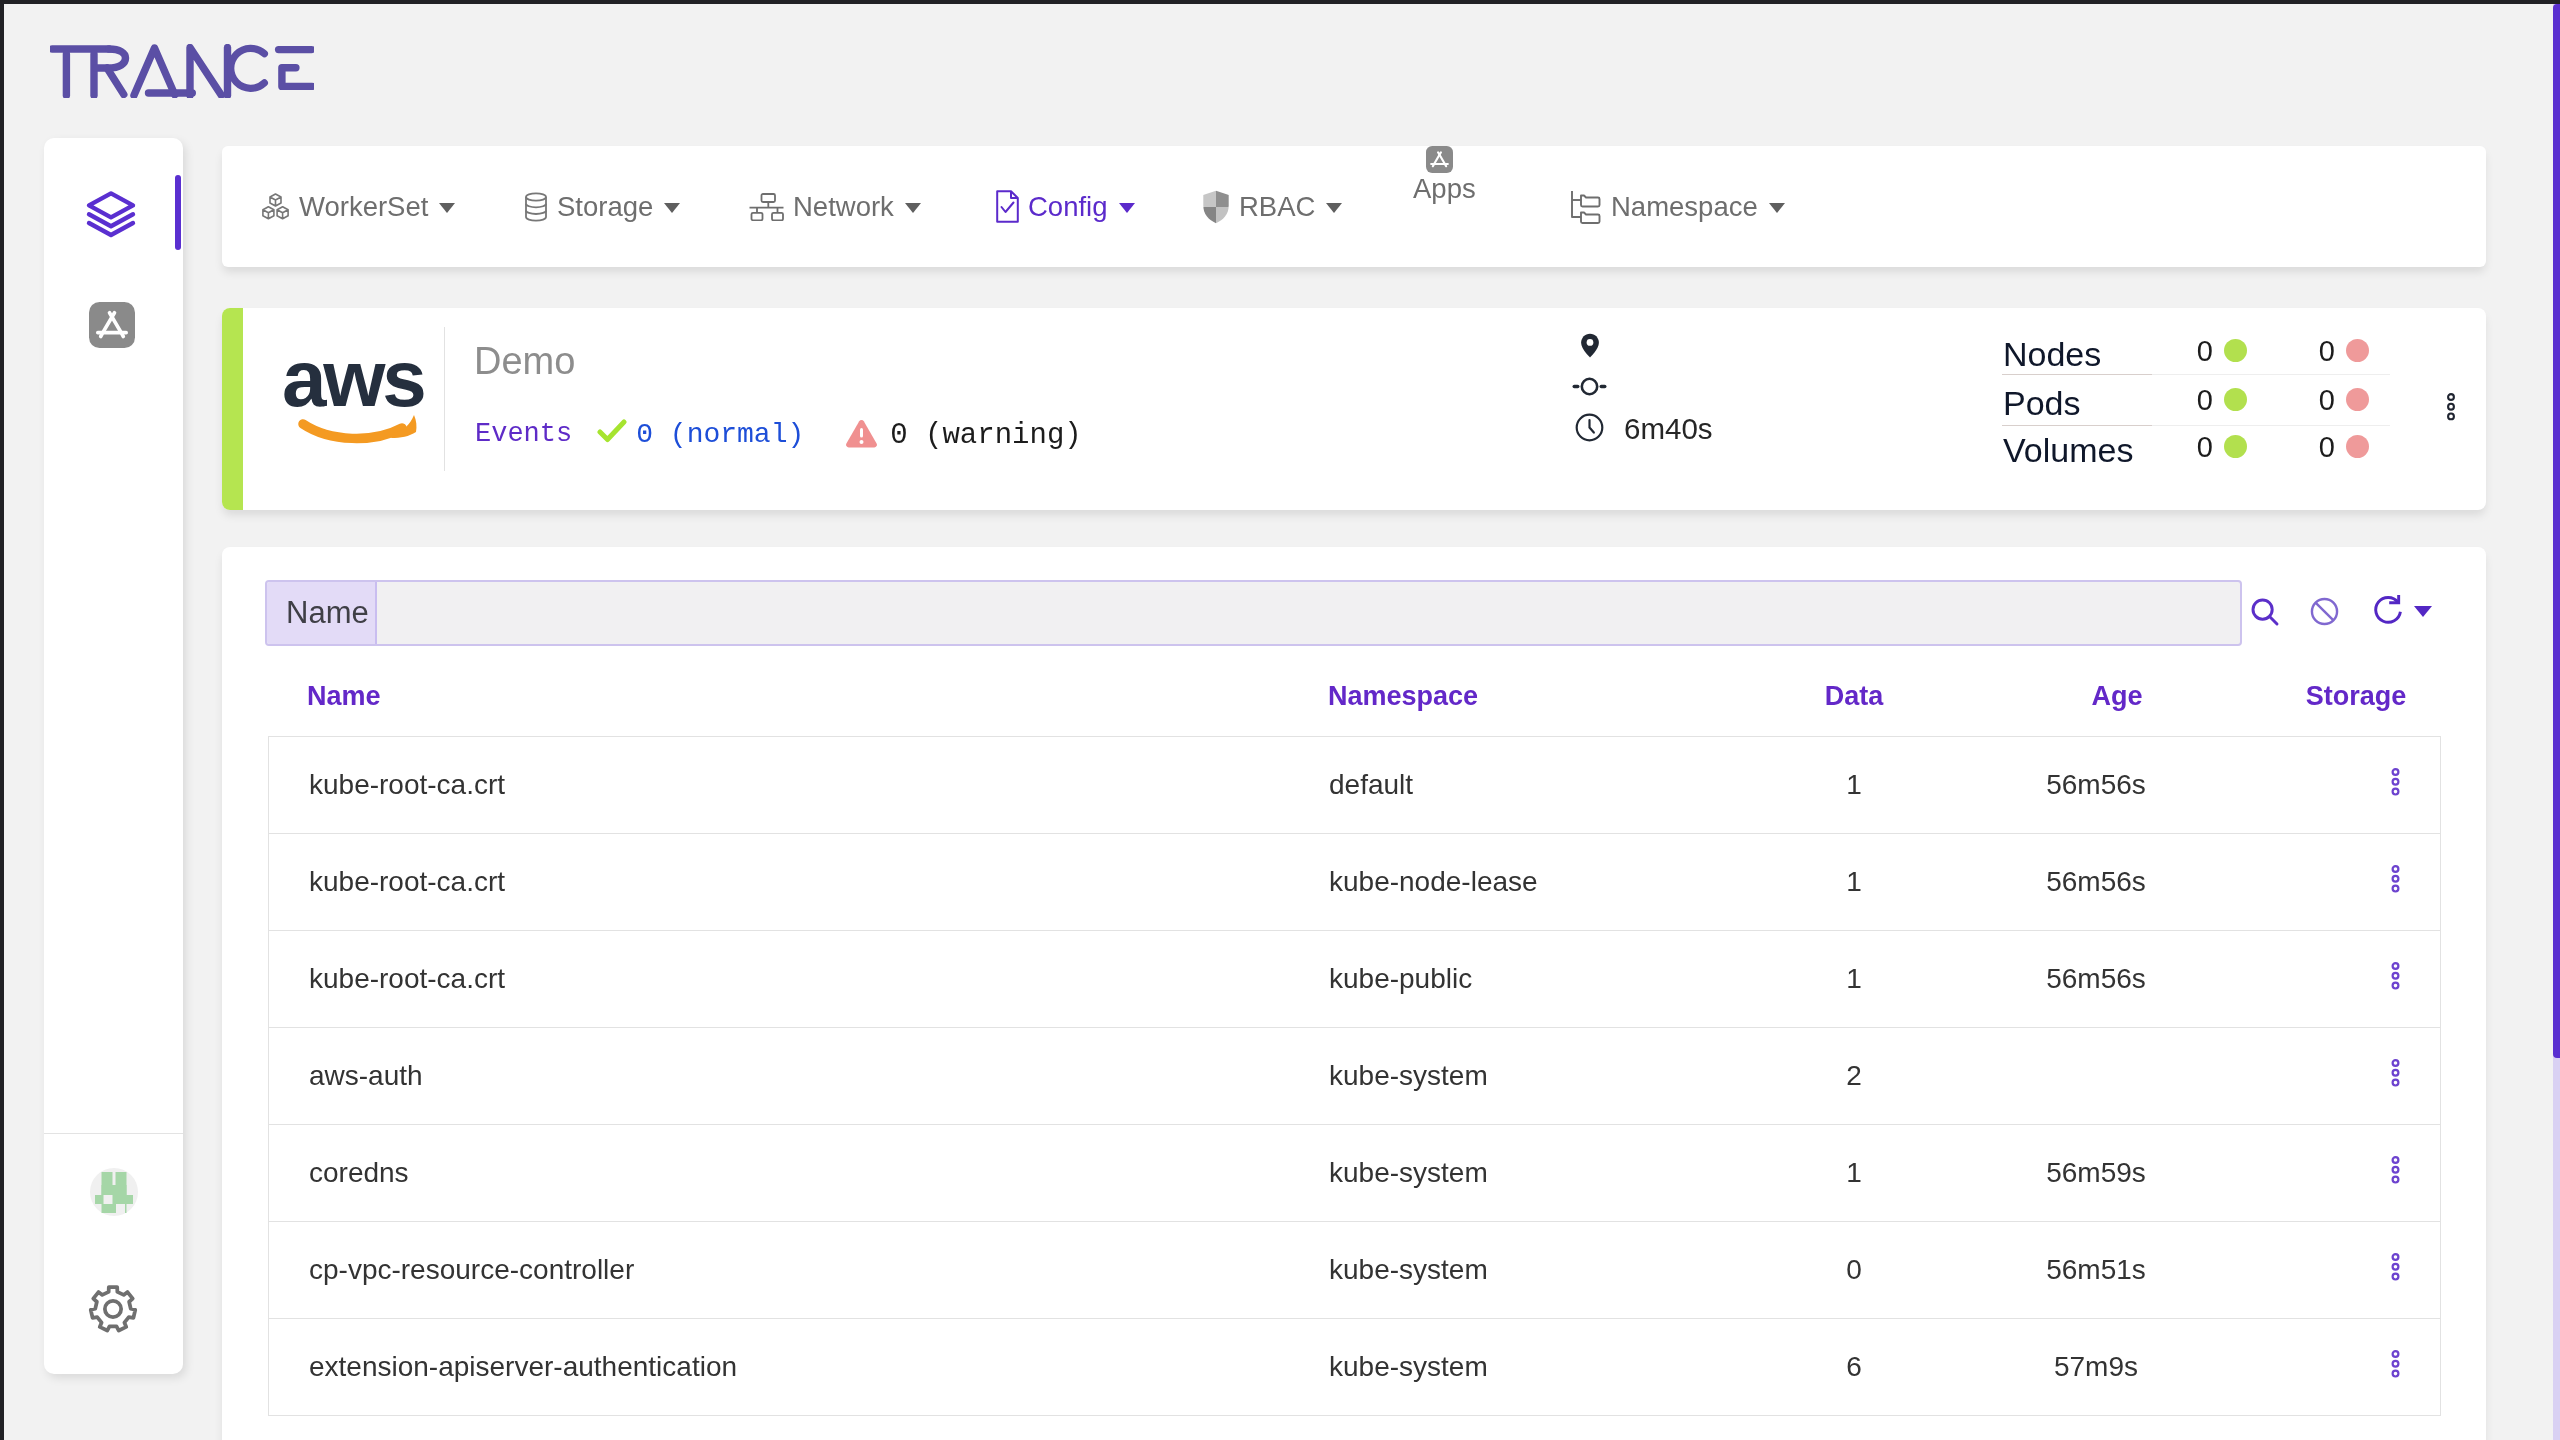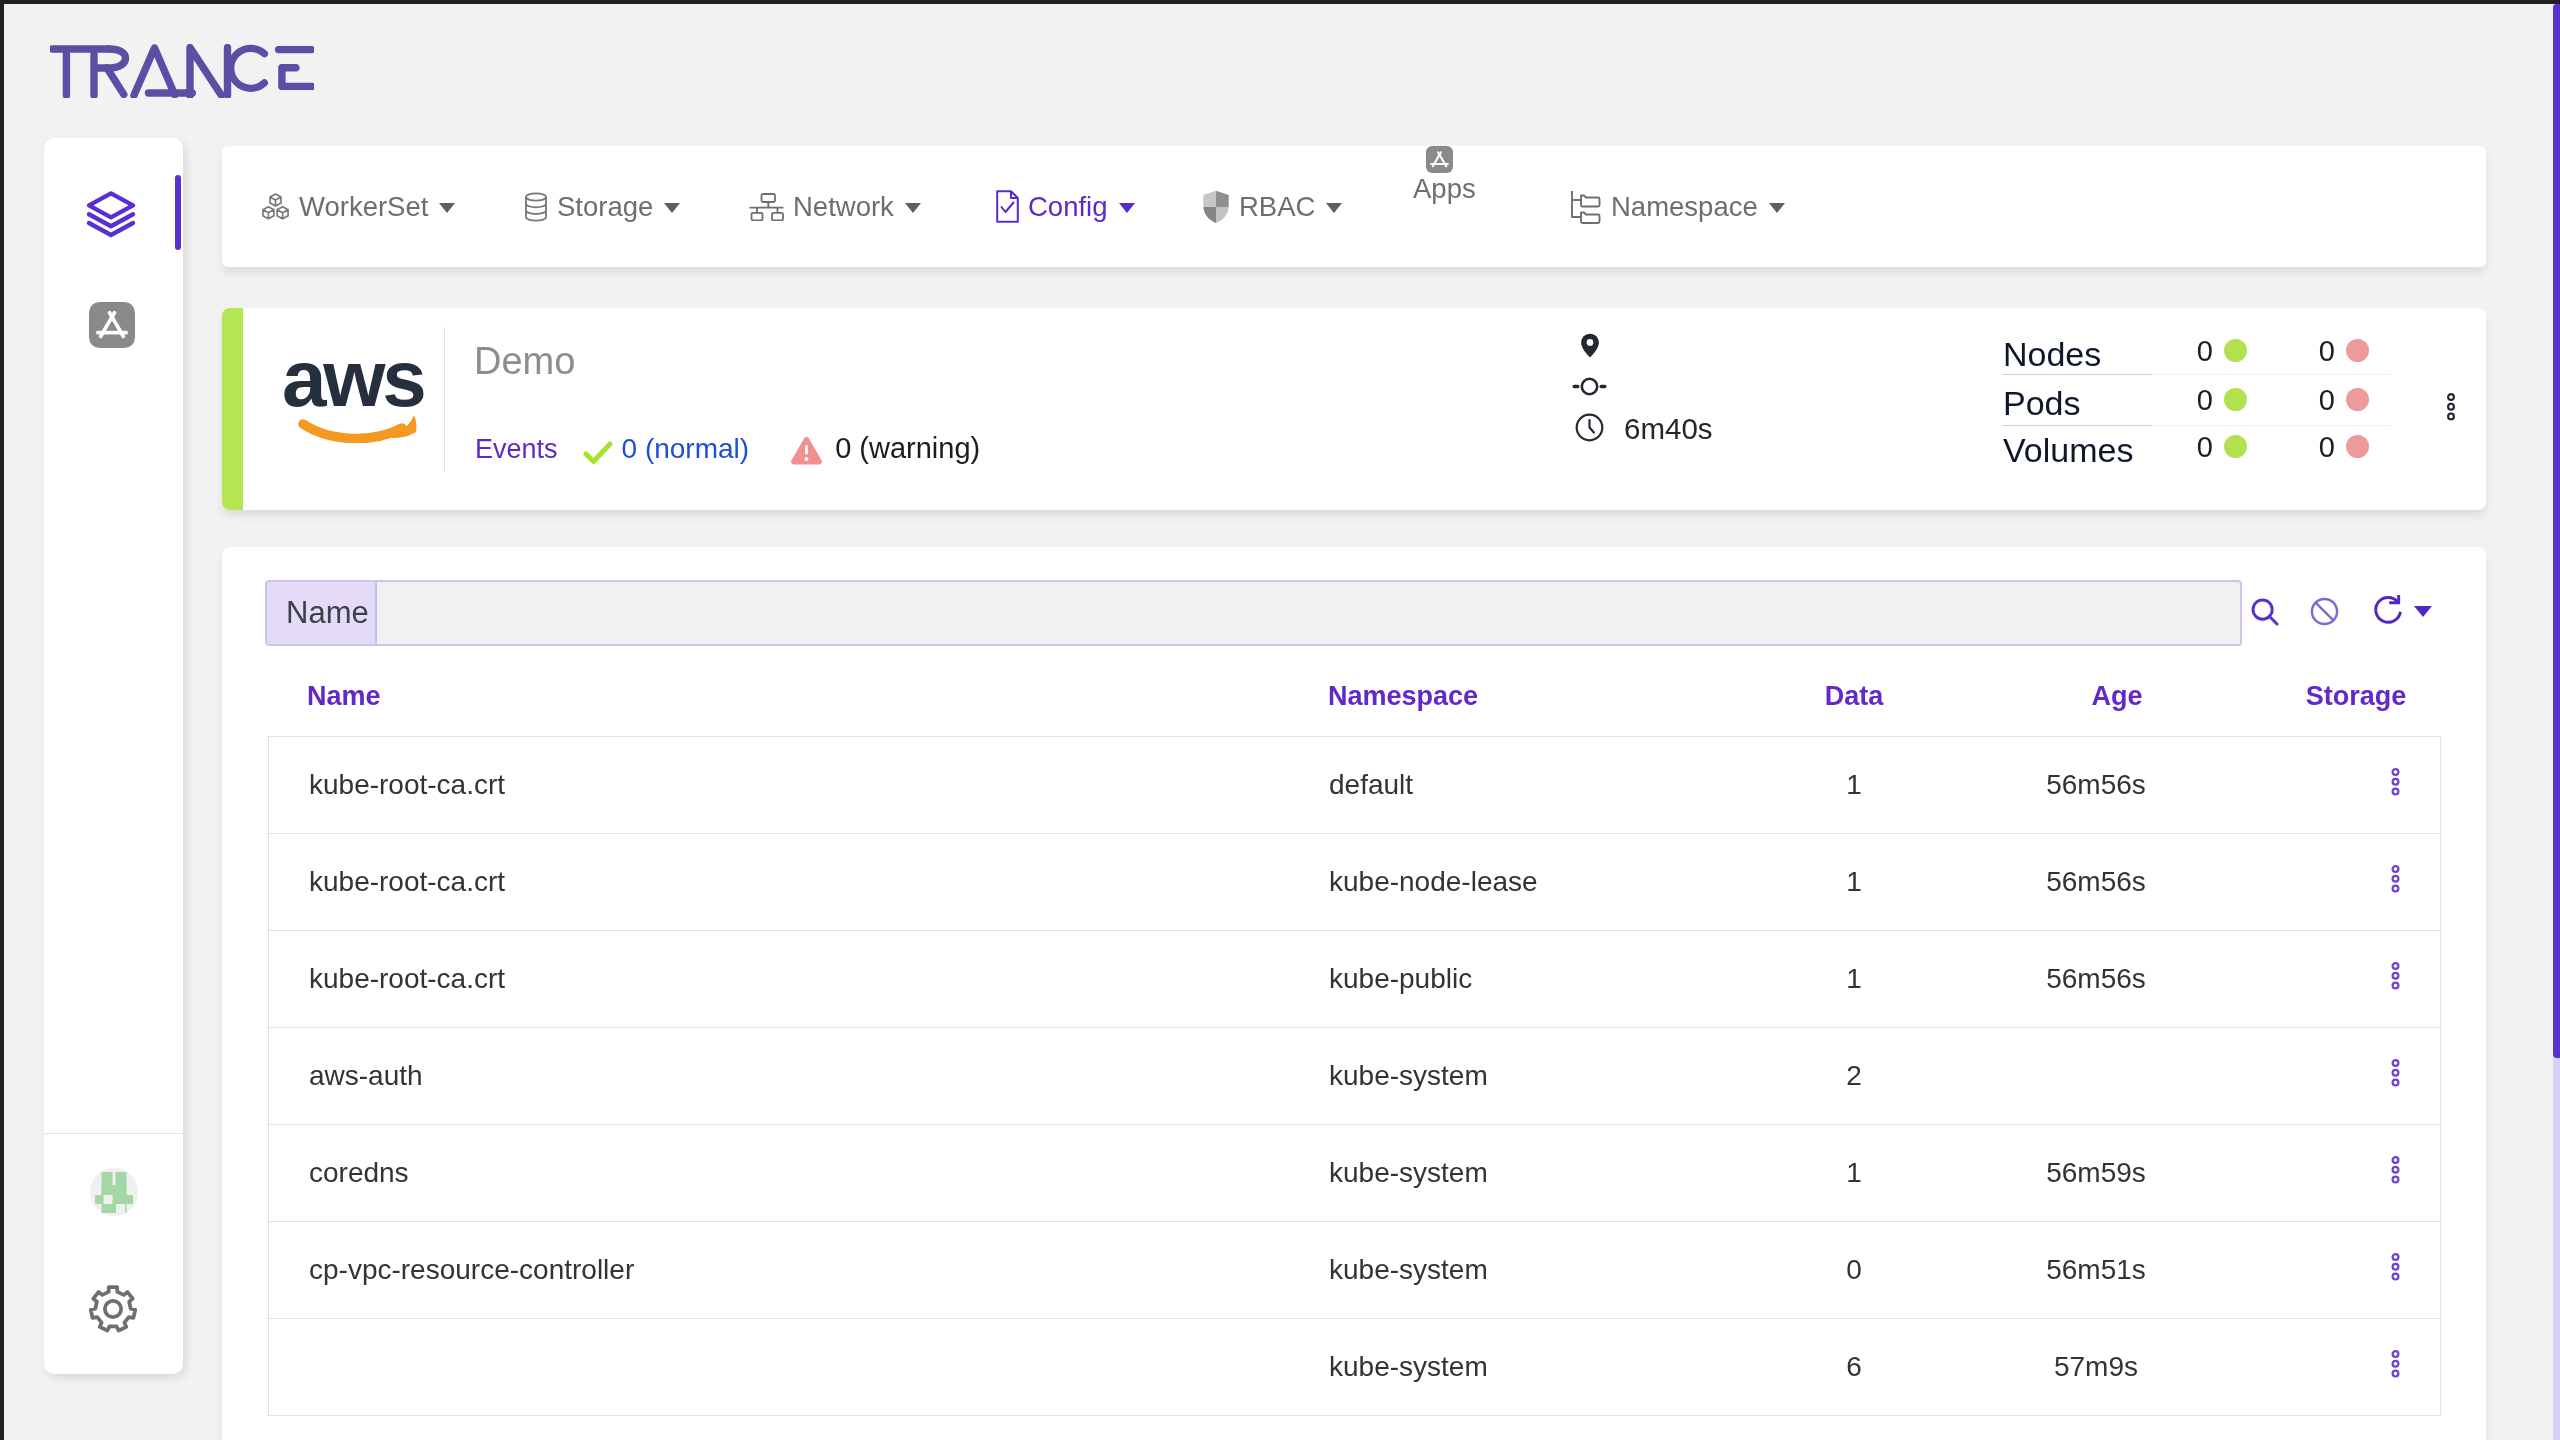--- a/index.html
+++ b/index.html
@@ -21,21 +21,21 @@
   color:#6e6e6e; font-size:27.5px; }
 .nav-item .txt { margin-left:9px; }
 .caret { width:0; height:0; border-left:8px solid transparent; border-right:8px solid transparent;
   border-top:10px solid #5f5f5f; margin-left:11px; margin-top:3px; }
 .nav-item.sel { color:#5b2acb; }
 .nav-item.sel .caret { border-top-color:#5b2acb; }
 #cluscard { left:222px; top:308px; width:2264px; height:202px; border-radius:8px; z-index:3; }
 #greenbar { left:0; top:0; width:21px; height:202px; background:#b5e550; border-radius:8px 0 0 8px; }
 #clusdiv { left:222px; top:19px; width:1px; height:144px; background:#e2e2e2; }
 #demo { left:252px; top:34px; font-size:38px; color:#8d8d8d; line-height:1; }
-.evrow { position:absolute; top:125px; height:32px; display:flex; align-items:flex-end; }
+.evrow { position:absolute; top:111px; height:32px; display:flex; align-items:flex-start;font-family:Liberation Mono, monospace; }
 #tablecard { left:222px; top:547px; width:2264px; height:1000px; border-radius:8px; z-index:2; }
 #searchbox { left:43px; top:33px; width:1977px; height:66px; background:#f1f0f2;
   border:2px solid #cdc3ee; border-radius:4px; display:flex; }
 #namechip { width:110px; height:100%; background:#e3dbf7; border-right:2px solid #c9bdf0;
   border-radius:3px 0 0 3px; display:flex; align-items:center; padding-left:19px;
   color:#3f3f46; font-size:31px; }
 .hdr { position:absolute; top:134px; font-size:27px; font-weight:bold; color:#6328c8; }
 #tbox { left:46px; top:189px; width:2173px; border:1px solid #e2e2e2; border-bottom:none; }
 .trow { position:relative; height:97px; border-bottom:1px solid #e2e2e2; background:#fff; }
 .trow .c { position:absolute; top:0; height:96px; display:flex; align-items:center;
@@ -353,20 +353,21 @@
           <div class="c cage">56m51s</div>
           <div class="c ckebab">
             <svg width="17" height="37" viewBox="0 0 17 37" fill="none" stroke="#6d43cf" stroke-width="2.2">
               <circle cx="8.5" cy="5" r="2.9"></circle>
               <circle cx="8.5" cy="14.8" r="2.9"></circle>
               <circle cx="8.5" cy="24.6" r="2.9"></circle>
             </svg>
           </div>
         </div>
         <div class="trow">
+          <div class="c cname">extension-apiserver-authentication</div>
           <div class="c cns">kube-system</div>
           <div class="c cdata">6</div>
           <div class="c cage">57m9s</div>
           <div class="c ckebab">
             <svg width="17" height="37" viewBox="0 0 17 37" fill="none" stroke="#6d43cf" stroke-width="2.2">
               <circle cx="8.5" cy="5" r="2.9"></circle>
               <circle cx="8.5" cy="14.8" r="2.9"></circle>
               <circle cx="8.5" cy="24.6" r="2.9"></circle>
             </svg>
           </div>

